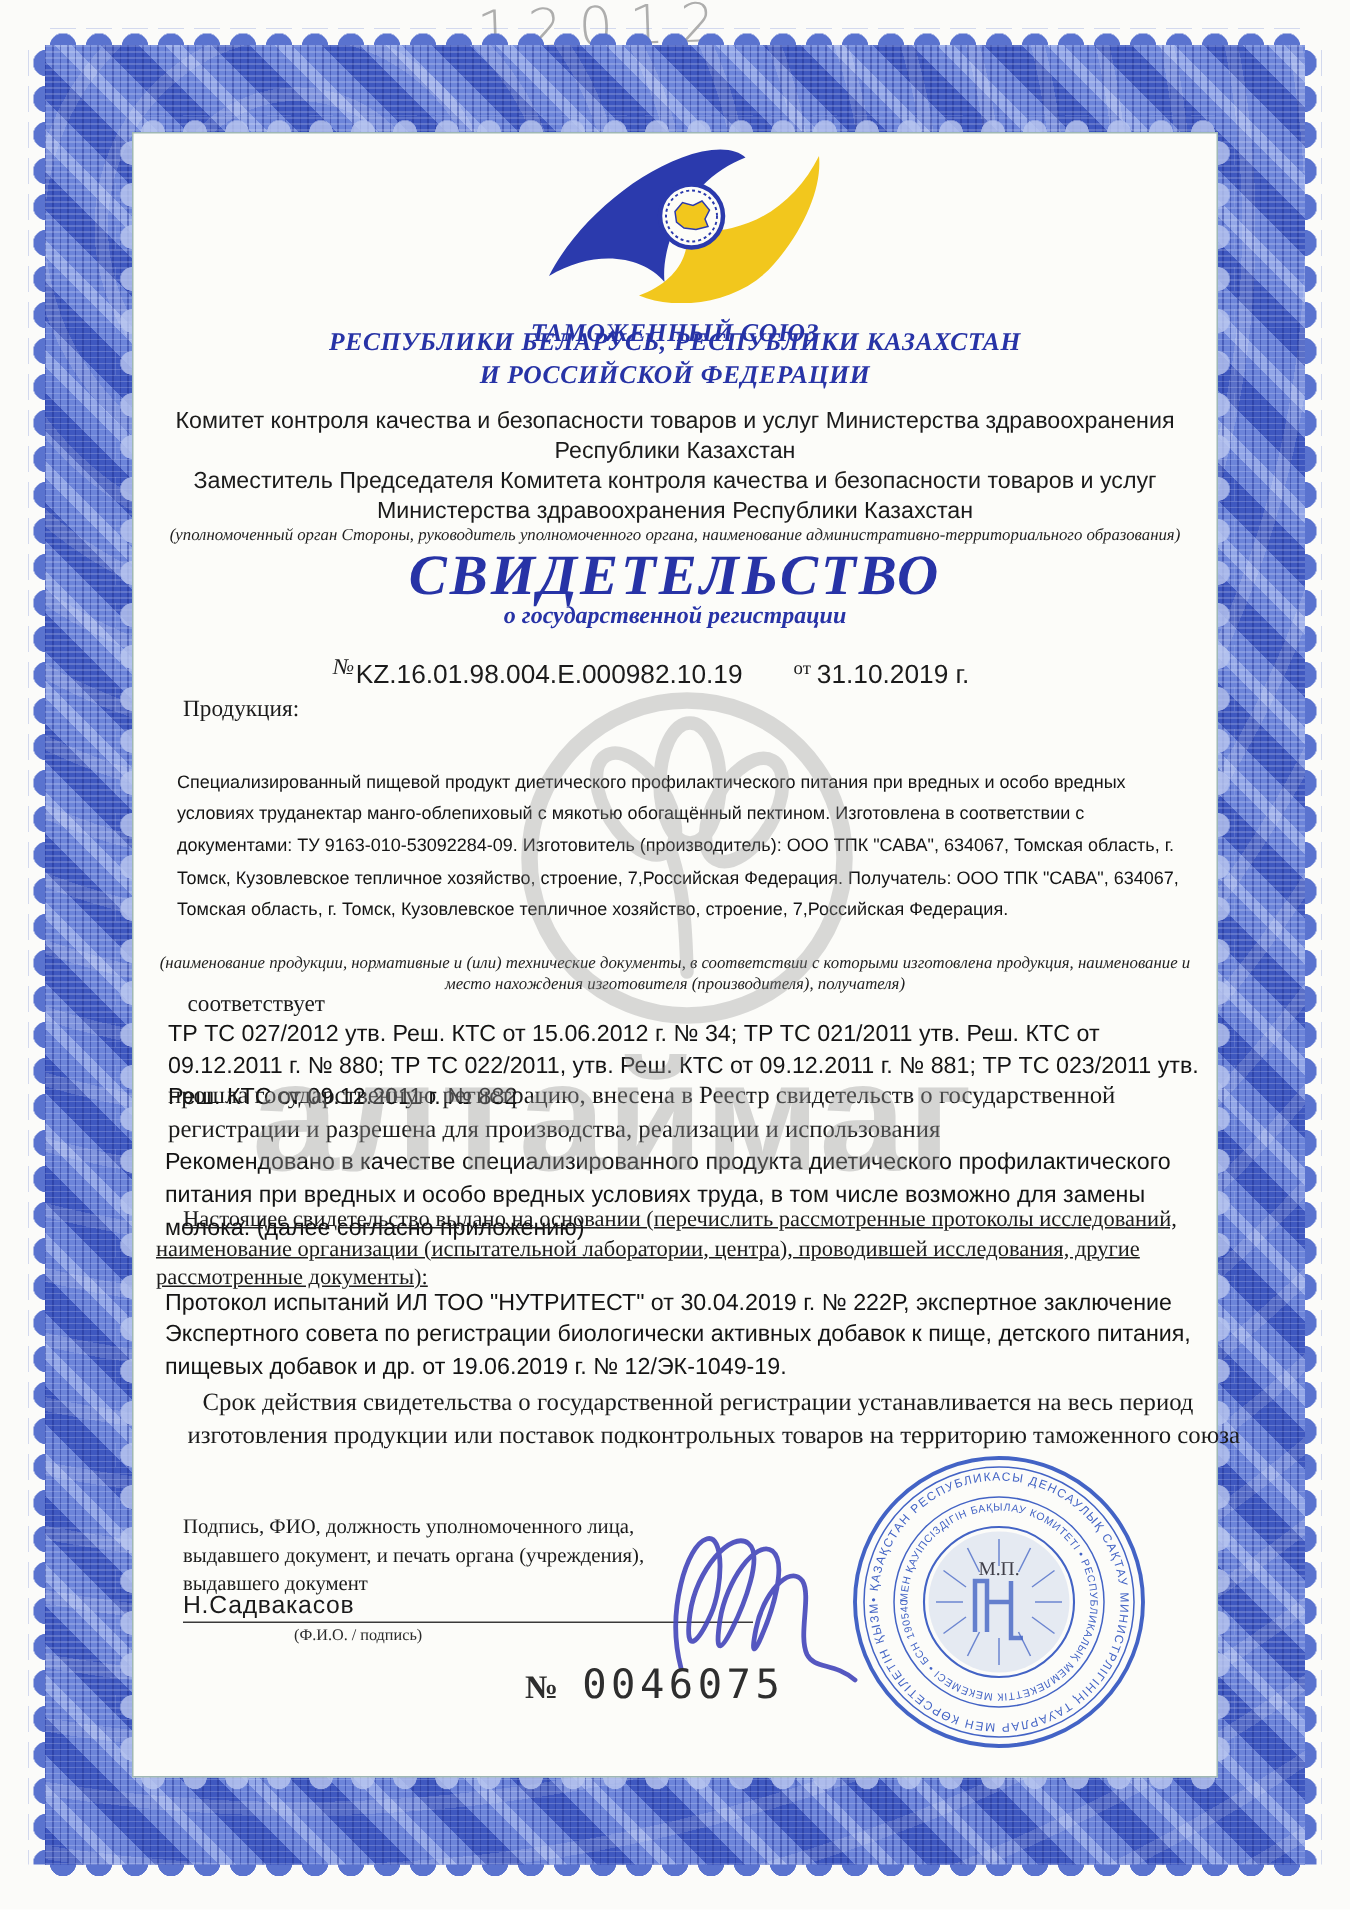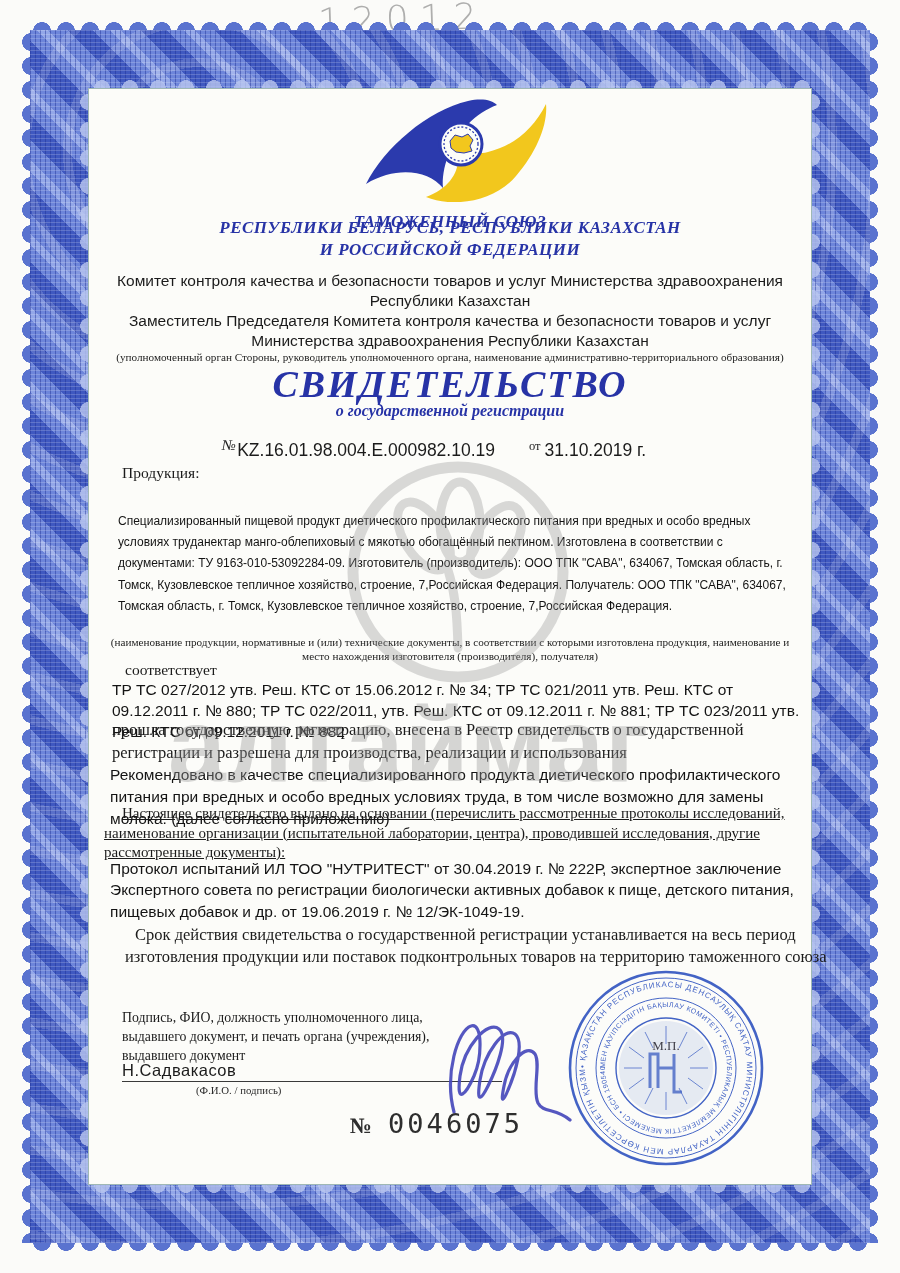--- a/index.html
+++ b/index.html
@@ -54,21 +54,21 @@
   .handwriting { top:-2px; left:318px; font-size:36px; color:#9b9b9b; letter-spacing:11px;
                  transform:rotate(-2deg); font-family:"DejaVu Sans", sans-serif; font-weight:300; opacity:.8; }
 
   .org1 { top:212px; font-size:17px; letter-spacing:.5px; }
   .org2 { top:218px; font-size:17px; letter-spacing:.5px; }
   .org3 { top:240px; font-size:17px; letter-spacing:.5px;font-style:italic; }
 
   .committee { top:271px; left:110px; width:680px; text-align:center; font-size:15.5px;
                line-height:20px; color:#1b1b1b; }
   .committee2 { top:311px; }
-  .small-note { font-size:11.2px; color:#1e1e1e; line-height:13.5px; }
+  .small-note { font-size:11.2px; color:#1e1e1e; line-height:13.5px;font-style:italic; }
   .note1 { top:351px; left:95px; width:710px; text-align:center; }
 
   .title-main { top:362px; font-size:38px; letter-spacing:2px; }
   .title-sub  { top:402px; font-size:16px; }
 
   .numline { top:437px; left:222px; font-size:17.5px; color:#1b1b1b; }
   .numline .no-mark { font-family:"Liberation Serif", serif; font-style:italic; font-size:15px;
                       vertical-align:6px; margin-right:1px; }
   .numline .ot-mark { font-family:"Liberation Serif", serif; font-size:12.5px;
                       vertical-align:6px; margin:0 4px 0 34px; }

